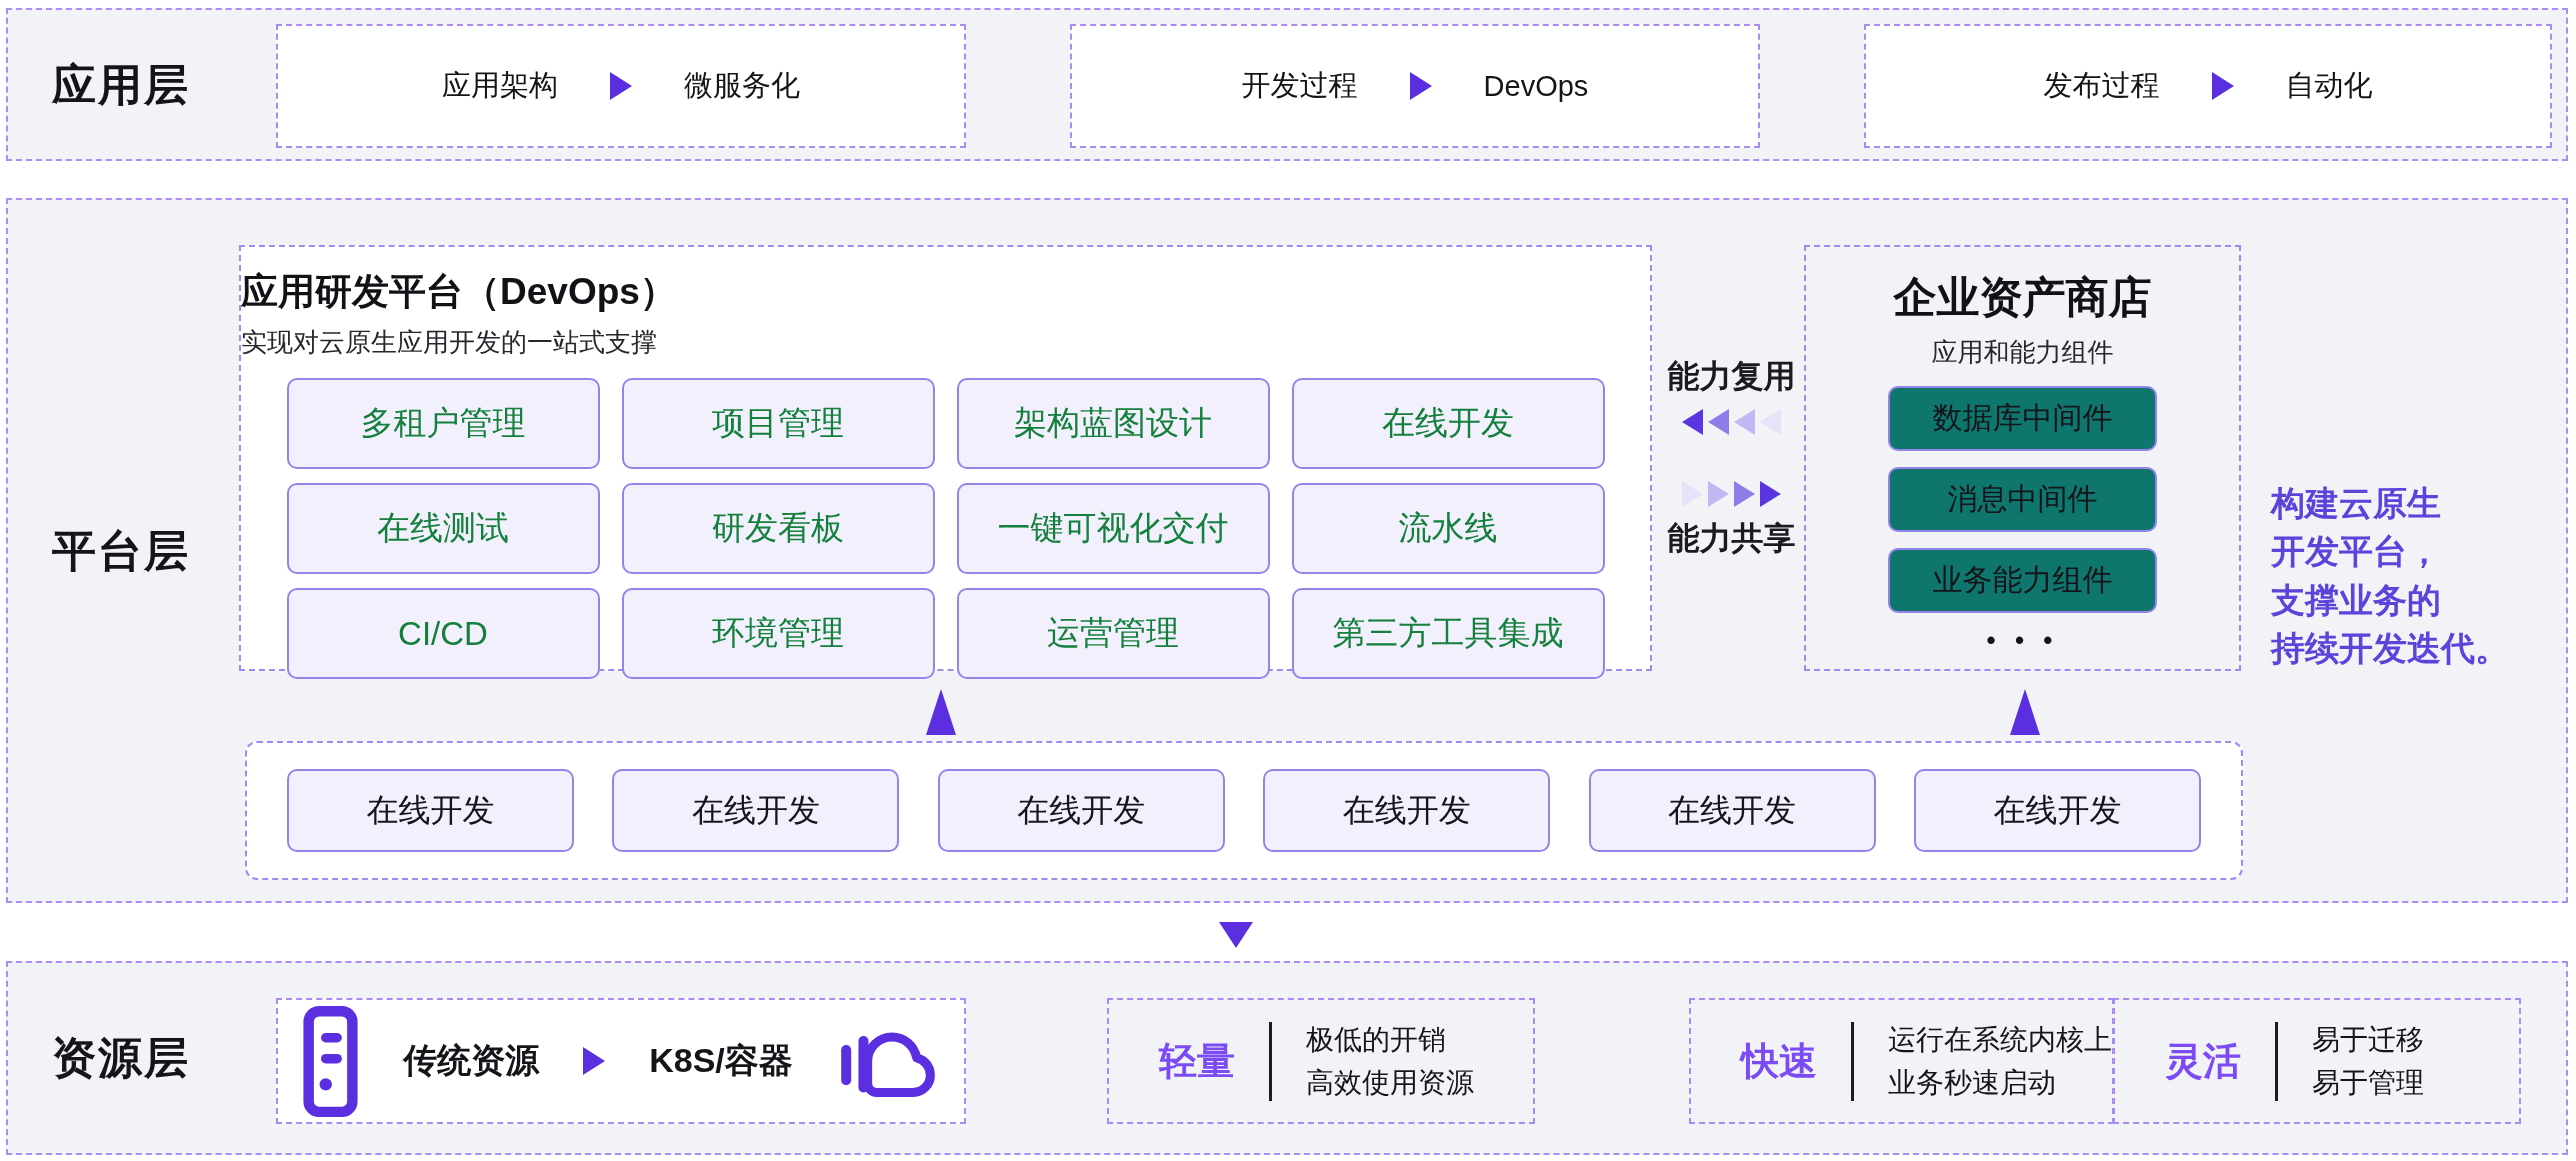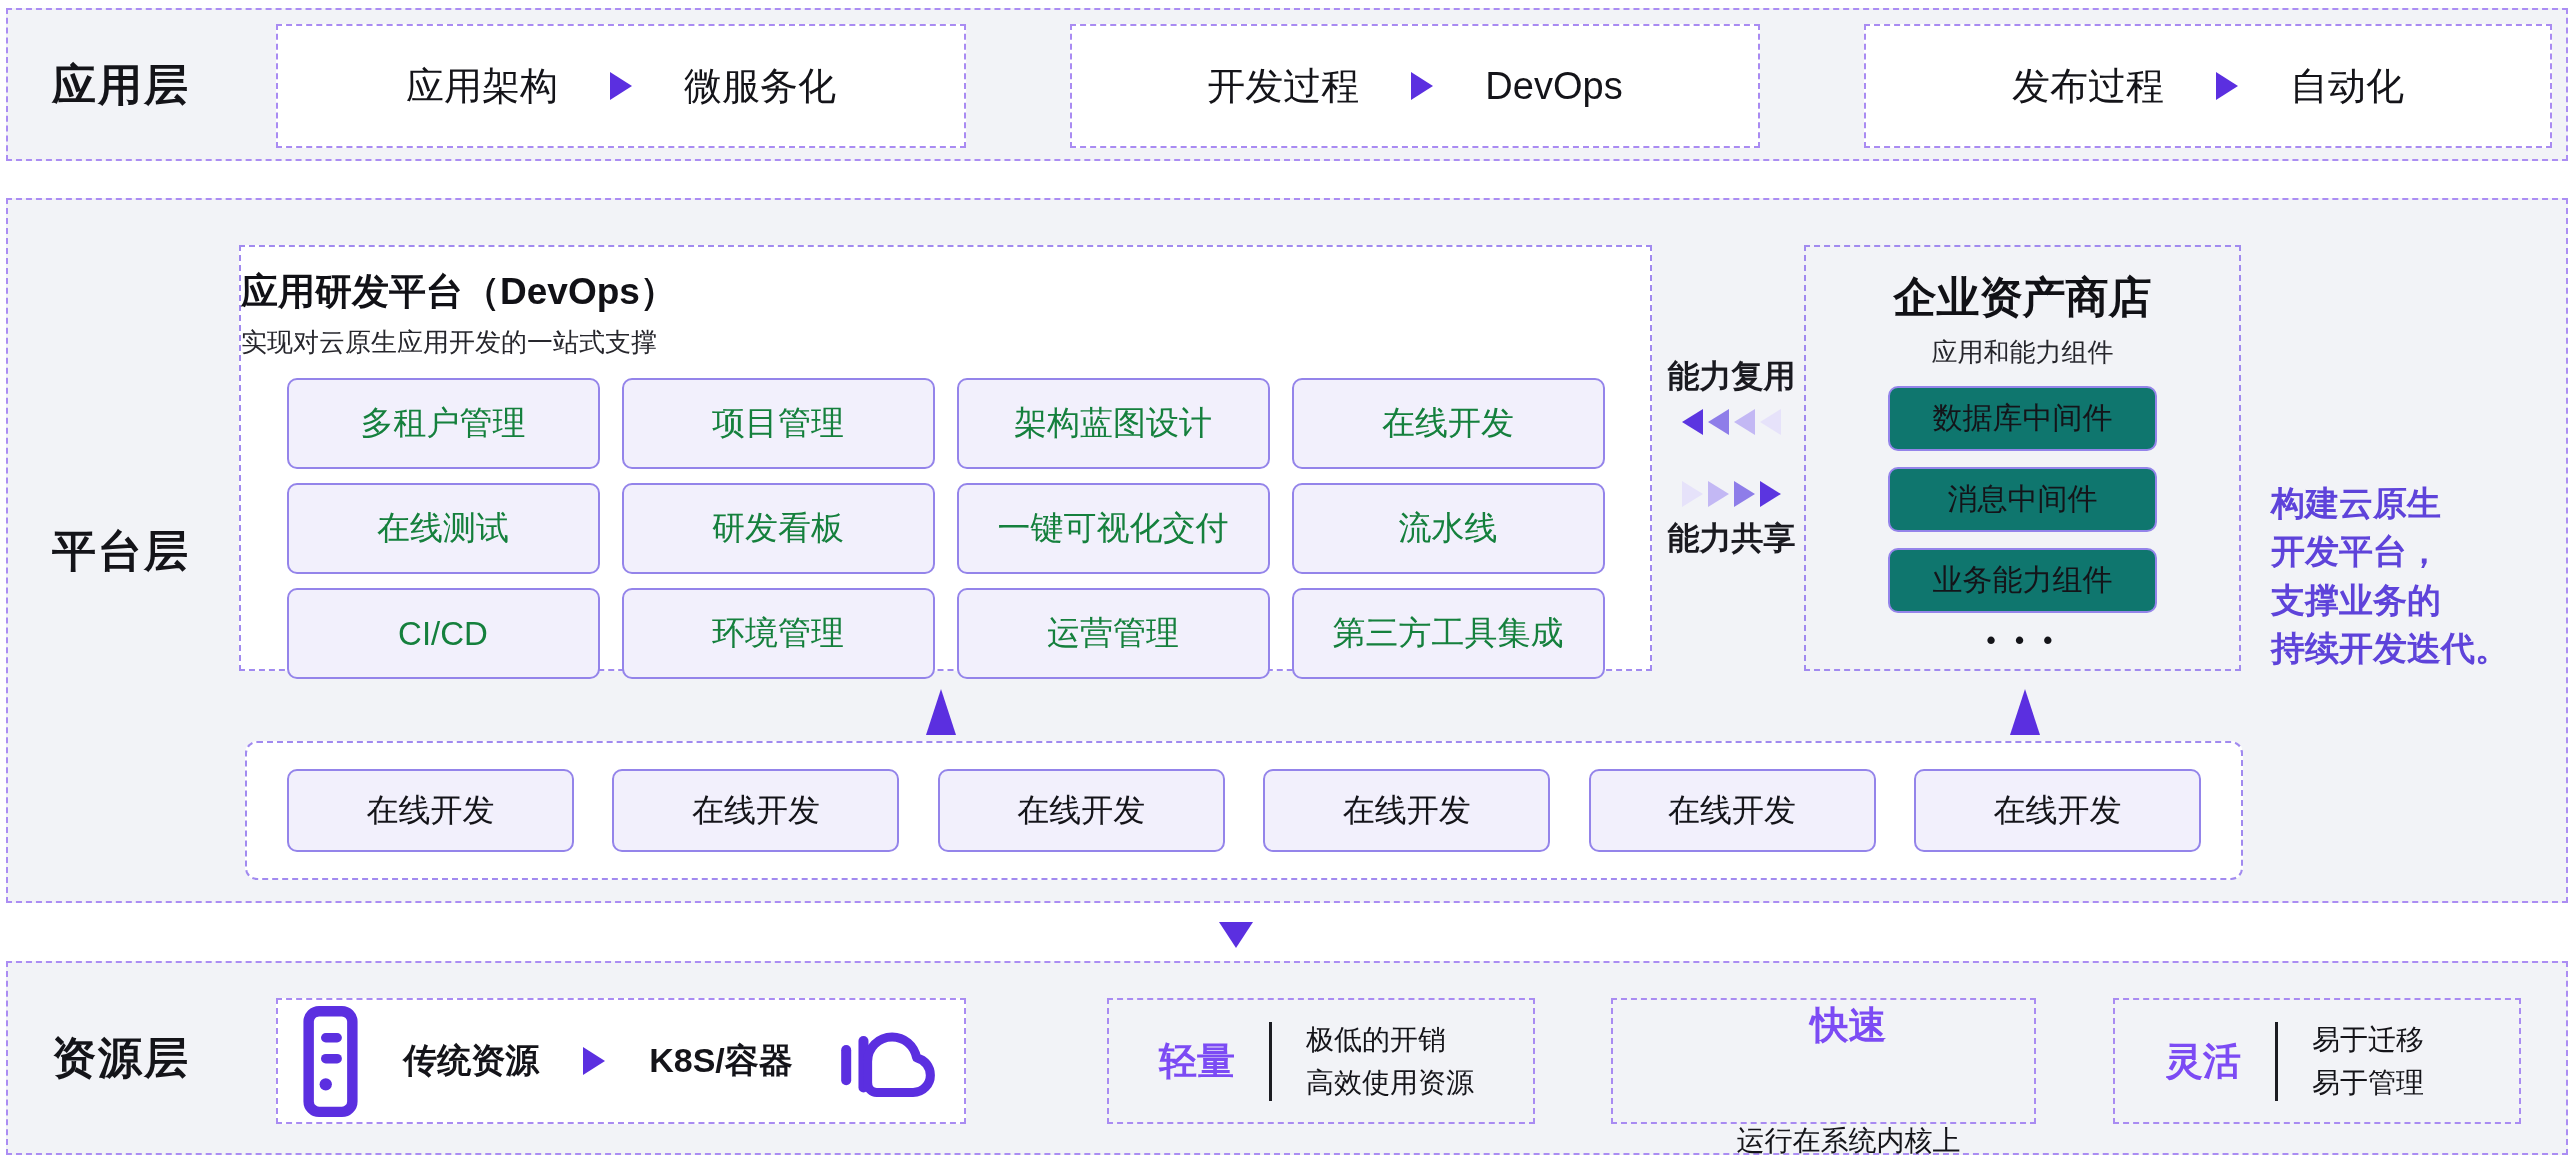--- a/index.html
+++ b/index.html
@@ -11,21 +11,21 @@
   .band { position:absolute; left:6px; width:2562px; background:#F2F3F7; border:2px dashed #AB8DF3; }
   #band-app      { top:8px;   height:153px; }
   #band-platform { top:198px; height:705px; }
   #band-resource { top:961px; height:194px; }
   .layer-label { position:absolute; left:44px; top:50%; transform:translateY(-50%);
                  font-size:44px; font-weight:700; color:#141419; letter-spacing:2px; }
 
   
   .app-box { position:absolute; top:14px; height:124px; background:#ffffff;
              border:2px dashed #A98BF2; display:flex; align-items:center; justify-content:center;
-             gap:52px; font-size:38px; color:#141419; }
+             gap:52px; font-size:29px; color:#141419; }
   #app-box-0 { left:268px;  width:690px; }
   #app-box-1 { left:1062px; width:690px; }
   #app-box-2 { left:1856px; width:688px; }
   .tri-right { width:0; height:0; border-top:14px solid transparent; border-bottom:14px solid transparent;
                border-left:22px solid #5B2FE0; }
 
   
   .devops-panel { position:absolute; left:231px; top:45px; width:1413px; height:426px;
                   background:#ffffff; border:2px dashed #A18AEF; padding-top:20px; }
   .panel-title { font-size:37px; font-weight:700; color:#111116; }
@@ -79,21 +79,21 @@
                  border-radius:10px; display:flex; align-items:center; justify-content:center;
                  font-size:32px; color:#141419; }
 
   
   .migration-box { position:absolute; left:268px; top:35px; width:690px; height:126px;
                    background:#ffffff; border:2px dashed #A98BF2; display:flex; align-items:center;
                    justify-content:center; gap:44px; font-size:34px; color:#141419;font-weight:bold; }
   .feature-box { position:absolute; top:35px; height:126px; border:2px dashed #A98BF2;
                  display:flex; align-items:center; gap:34px; padding-left:50px; }
   #feature-0 { left:1099px; width:428px; }
-  #feature-1 { left:1603px; width:425px;flex-direction:column; }
+  #feature-1 { left:1681px; width:425px; }
   #feature-2 { left:2105px; width:408px; }
   .feature-name { font-size:38px; font-weight:600; color:#7C4BF4; white-space:nowrap; }
   .feature-divider { width:3px; height:79px; background:#1c1c22; }
   .feature-lines { font-size:28px; color:#141419; line-height:1.55; text-align:left; }
   .feature-lines span { display:block; }
   .icon-svg { display:block; }
 </style>
 </head>
 <body>
 

